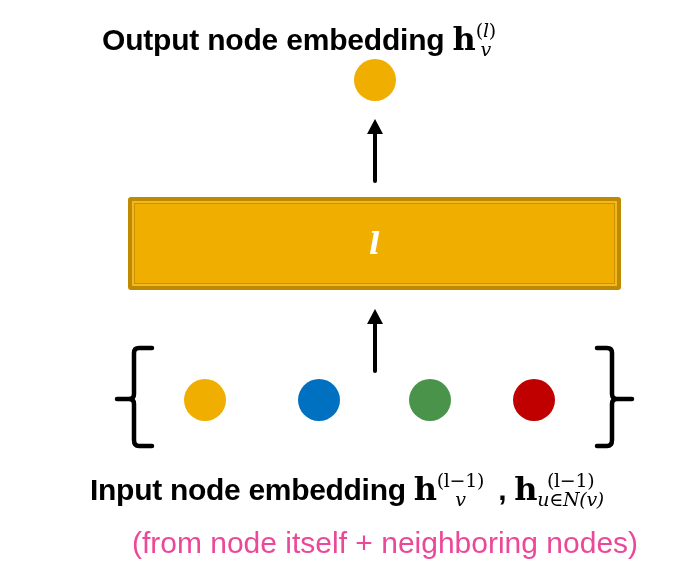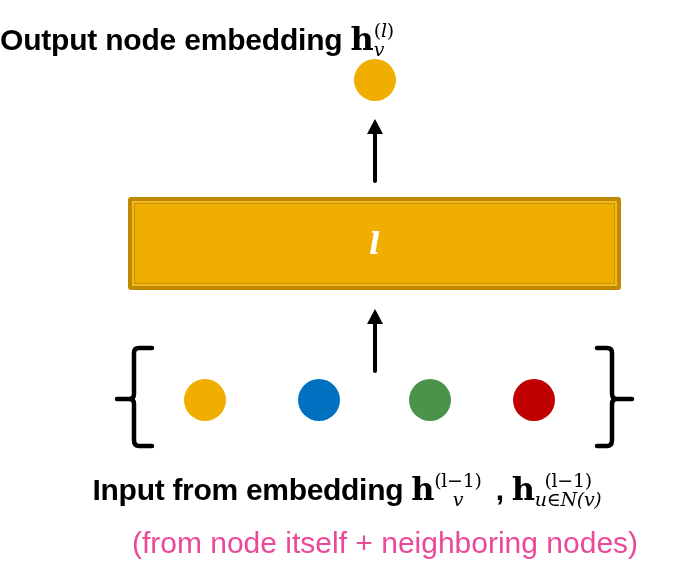--- a/index.html
+++ b/index.html
@@ -1,19 +1,19 @@
 <!DOCTYPE html>
 <html><head>
   <meta charset="utf-8">
   <style>
     html, body { margin: 0; padding: 0; background: #ffffff; }
     body { width: 694px; height: 574px; position: relative; overflow: hidden; font-family: "Liberation Sans", sans-serif; }
     .abs { position: absolute; }
     .title {
-      left: 0; width: 598px; top: 20px; text-align: left;
+      left: 0; width: 598px; top: 20px; text-align: center;
       font-weight: bold; font-size: 30px; color: #000; white-space: nowrap;
       letter-spacing: -0.2px;
     }
     .math { font-family: "DejaVu Serif", serif; }
     .math .h { font-weight: bold; font-size: 32px; }
     .sup-sub { display: inline-block; vertical-align: middle; position: relative; line-height: 1; font-family: "DejaVu Serif", serif; font-weight: normal; font-style: italic; }
     .sup-sub .sup { display: block; font-size: 19px; font-style: normal; }
     .sup-sub .sup i { font-style: italic; }
     .sup-sub .sub { display: block; font-size: 19px; }
     .layer-box {
@@ -75,19 +75,19 @@
       <circle cx="430" cy="400" r="21" fill="#4A934A"></circle>
       <circle cx="534" cy="400" r="21" fill="#C00000"></circle>
     </g>
 </svg>
 
 <div class="abs layer-box" style="background: rgb(240, 174, 0); border-color: rgb(191, 138, 0); color: rgb(255, 255, 255);">
   <span class="l-italic">l</span>
 </div>
 
 <div class="abs bottom-line1">
-  <span>Input from embedding</span>
+  <span>Input node embedding</span>
   <span class="math"><span class="h">h</span><span class="sup-sub" style="top:-2px;"><span class="sup">(l−1)</span><span class="sub">v</span></span></span>
   <span style="margin-left:6px;">,</span>
   <span class="math"><span class="h">h</span><span class="sup-sub" style="top:-2px;"><span class="sup">(l−1)</span><span class="sub">u∈N(v)</span></span></span>
 </div>
 
 <div class="abs bottom-line2">(from node itself + neighboring nodes)</div>
 
 </body></html>

